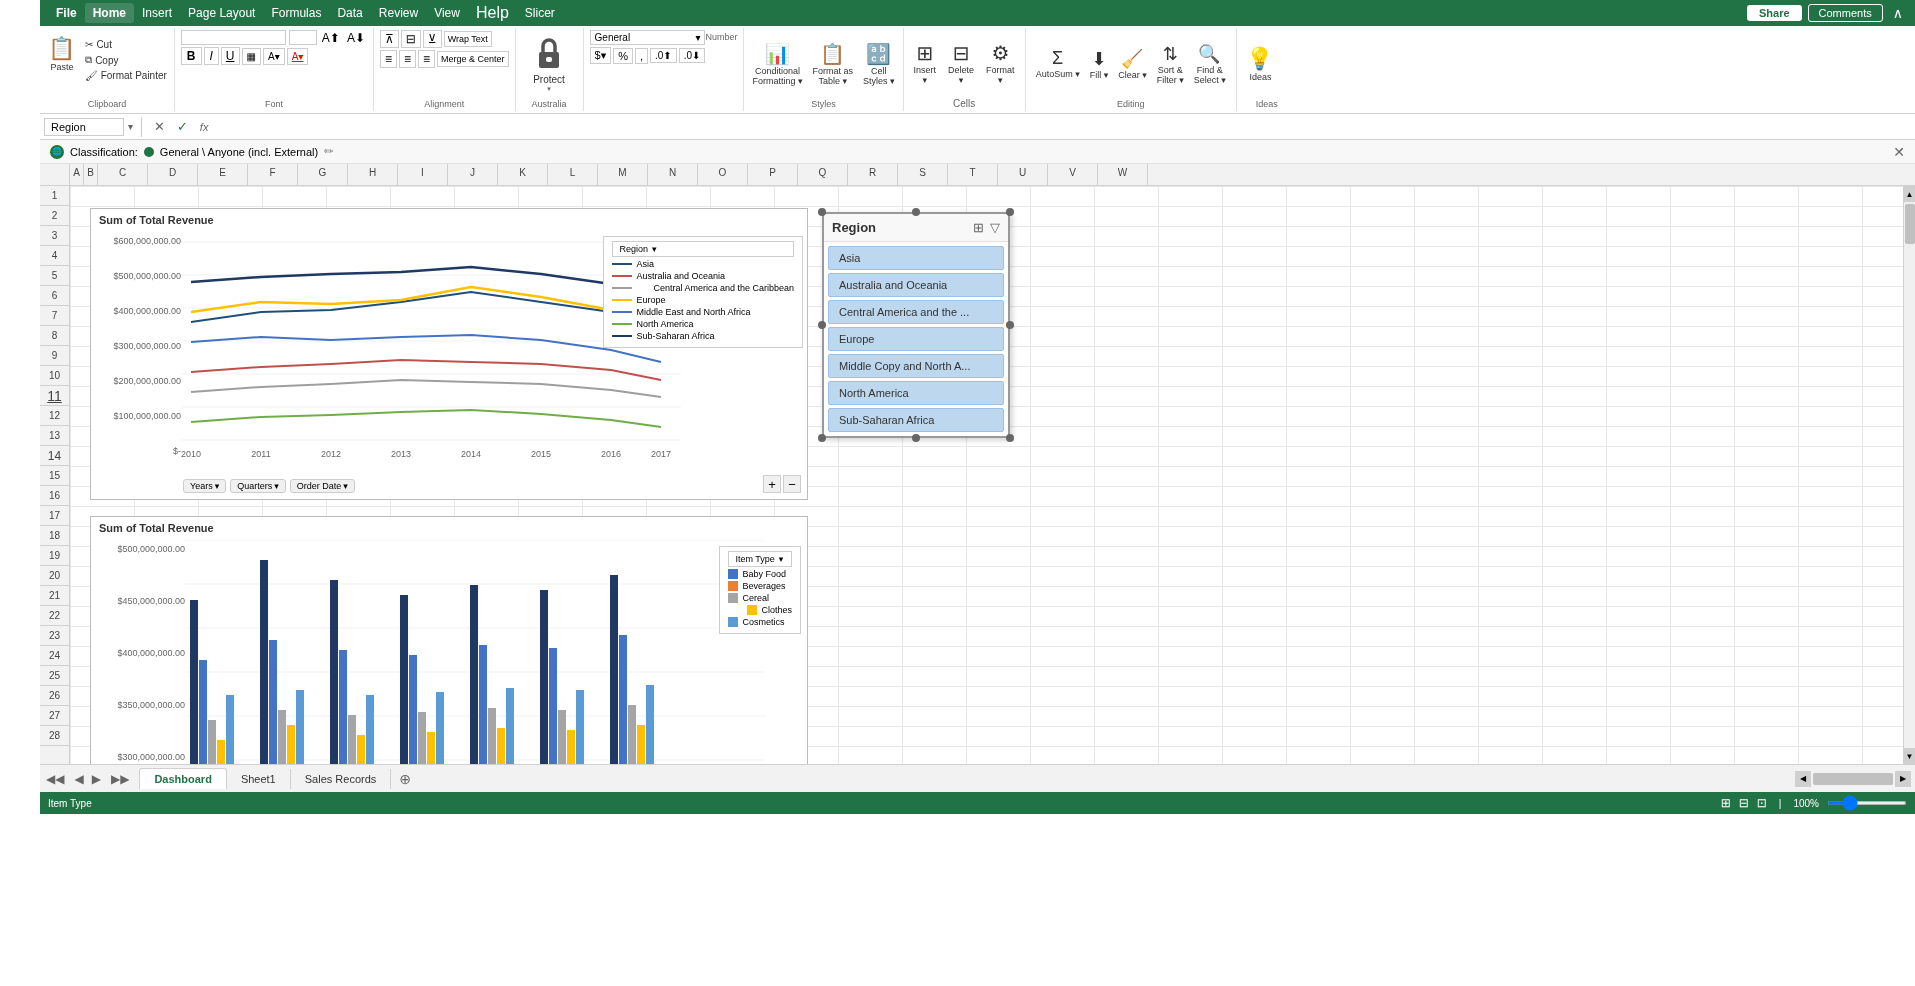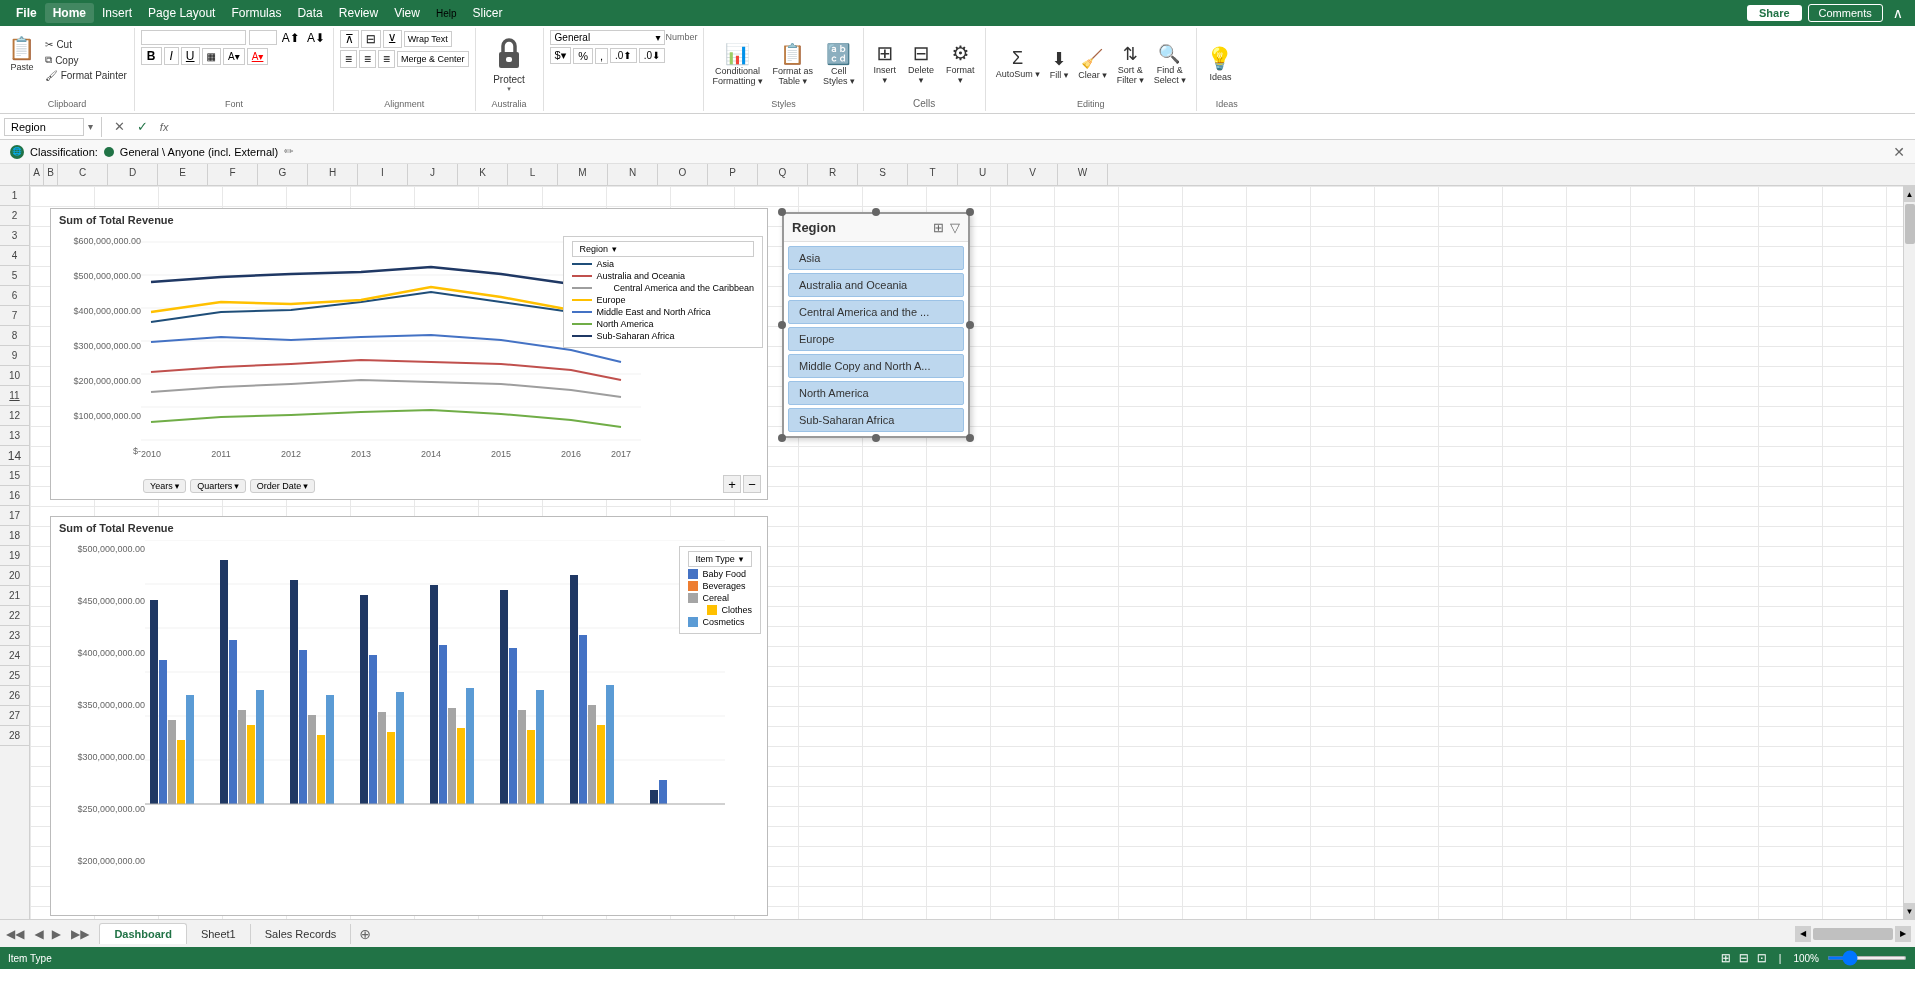--- a/index.html
+++ b/index.html
@@ -4,32 +4,32 @@
   <style>
     * { box-sizing: border-box; margin: 0; padding: 0; }
     body { font-family: 'Segoe UI', Arial, sans-serif; font-size: 11px; background: #fff; overflow: hidden; }
 
     
     svg { display: block; }
   </style>
 </head>
 <body>
 
-<div style="display:flex; flex-direction:column; height:969px; overflow:hidden;">
+<div style="display:flex; flex-direction:column; height:814px; overflow:hidden;padding-left:40px;">
 
   <div style="background:#217346; display:flex; align-items:center; gap:0; height:26px; padding:0 8px;">
     <span style="color:#fff; font-size:12px; padding:3px 8px; cursor:pointer; font-weight:600;">File</span>
     <span style="color:#fff; font-size:12px; padding:3px 8px; background:rgba(255,255,255,0.15); border-radius:3px; cursor:pointer; font-weight:600;">Home</span>
     <span style="color:#fff; font-size:12px; padding:3px 8px; cursor:pointer;">Insert</span>
     <span style="color:#fff; font-size:12px; padding:3px 8px; cursor:pointer;">Page Layout</span>
     <span style="color:#fff; font-size:12px; padding:3px 8px; cursor:pointer;">Formulas</span>
     <span style="color:#fff; font-size:12px; padding:3px 8px; cursor:pointer;">Data</span>
     <span style="color:#fff; font-size:12px; padding:3px 8px; cursor:pointer;">Review</span>
     <span style="color:#fff; font-size:12px; padding:3px 8px; cursor:pointer;">View</span>
-    <span style="color:#000000; font-size:10px; padding:3px 8px; cursor:pointer;">Help</span>
+    <span style="color:#ffffff; font-size:16px; padding:3px 8px; cursor:pointer;">Help</span>
     <span style="color:#fff; font-size:12px; padding:3px 8px; cursor:pointer;">Slicer</span>
     <div style="margin-left:auto; display:flex; gap:6px; align-items:center;">
       <button style="background:#fff; color:#217346; border:none; border-radius:3px; padding:2px 12px; font-size:11px; font-weight:600; cursor:pointer;">Share</button>
       <button style="background:transparent; color:#fff; border:1px solid #fff; border-radius:3px; padding:2px 10px; font-size:11px; cursor:pointer;">Comments</button>
       <span style="color:#fff; cursor:pointer; font-size:14px; padding:2px 4px;">∧</span>
     </div>
   </div>
 
   <div style="background:#fff; border-bottom:1px solid #d0d0d0; display:flex; align-items:stretch; padding:2px 0; min-height:88px; overflow:hidden;">
 
@@ -257,21 +257,21 @@
         <div style="height:20px; border-bottom:1px solid #d0d0d0; text-align:center; font-size:10px; color:#444; display:flex; align-items:center; justify-content:center;">1</div>
         <div style="height:20px; border-bottom:1px solid #d0d0d0; text-align:center; font-size:10px; color:#444; display:flex; align-items:center; justify-content:center;">2</div>
         <div style="height:20px; border-bottom:1px solid #d0d0d0; text-align:center; font-size:10px; color:#444; display:flex; align-items:center; justify-content:center;">3</div>
         <div style="height:20px; border-bottom:1px solid #d0d0d0; text-align:center; font-size:10px; color:#444; display:flex; align-items:center; justify-content:center;">4</div>
         <div style="height:20px; border-bottom:1px solid #d0d0d0; text-align:center; font-size:10px; color:#444; display:flex; align-items:center; justify-content:center;">5</div>
         <div style="height:20px; border-bottom:1px solid #d0d0d0; text-align:center; font-size:10px; color:#444; display:flex; align-items:center; justify-content:center;">6</div>
         <div style="height:20px; border-bottom:1px solid #d0d0d0; text-align:center; font-size:10px; color:#444; display:flex; align-items:center; justify-content:center;">7</div>
         <div style="height:20px; border-bottom:1px solid #d0d0d0; text-align:center; font-size:10px; color:#444; display:flex; align-items:center; justify-content:center;">8</div>
         <div style="height:20px; border-bottom:1px solid #d0d0d0; text-align:center; font-size:10px; color:#444; display:flex; align-items:center; justify-content:center;">9</div>
         <div style="height:20px; border-bottom:1px solid #d0d0d0; text-align:center; font-size:10px; color:#444; display:flex; align-items:center; justify-content:center;">10</div>
-        <div style="height:20px; border-bottom:1px solid #d0d0d0; text-align:center; font-size:10px; color:#444; display:flex; align-items:center; justify-content:center;text-decoration:underline;">11</div>
+        <div style="height:20px; border-bottom:1px solid #d0d0d0; text-align:center; font-size:14px; color:#444; display:flex; align-items:center; justify-content:center;text-decoration:underline;">11</div>
         <div style="height:20px; border-bottom:1px solid #d0d0d0; text-align:center; font-size:10px; color:#444; display:flex; align-items:center; justify-content:center;">12</div>
         <div style="height:20px; border-bottom:1px solid #d0d0d0; text-align:center; font-size:10px; color:#444; display:flex; align-items:center; justify-content:center;">13</div>
         <div style="height:20px; border-bottom:1px solid #d0d0d0; text-align:center; font-size:12px; color:#444; display:flex; align-items:center; justify-content:center;">14</div>
         <div style="height:20px; border-bottom:1px solid #d0d0d0; text-align:center; font-size:10px; color:#444; display:flex; align-items:center; justify-content:center;">15</div>
         <div style="height:20px; border-bottom:1px solid #d0d0d0; text-align:center; font-size:10px; color:#444; display:flex; align-items:center; justify-content:center;">16</div>
         <div style="height:20px; border-bottom:1px solid #d0d0d0; text-align:center; font-size:10px; color:#444; display:flex; align-items:center; justify-content:center;">17</div>
         <div style="height:20px; border-bottom:1px solid #d0d0d0; text-align:center; font-size:10px; color:#444; display:flex; align-items:center; justify-content:center;">18</div>
         <div style="height:20px; border-bottom:1px solid #d0d0d0; text-align:center; font-size:10px; color:#444; display:flex; align-items:center; justify-content:center;">19</div>
         <div style="height:20px; border-bottom:1px solid #d0d0d0; text-align:center; font-size:10px; color:#444; display:flex; align-items:center; justify-content:center;">20</div>
         <div style="height:20px; border-bottom:1px solid #d0d0d0; text-align:center; font-size:10px; color:#444; display:flex; align-items:center; justify-content:center;">21</div>

